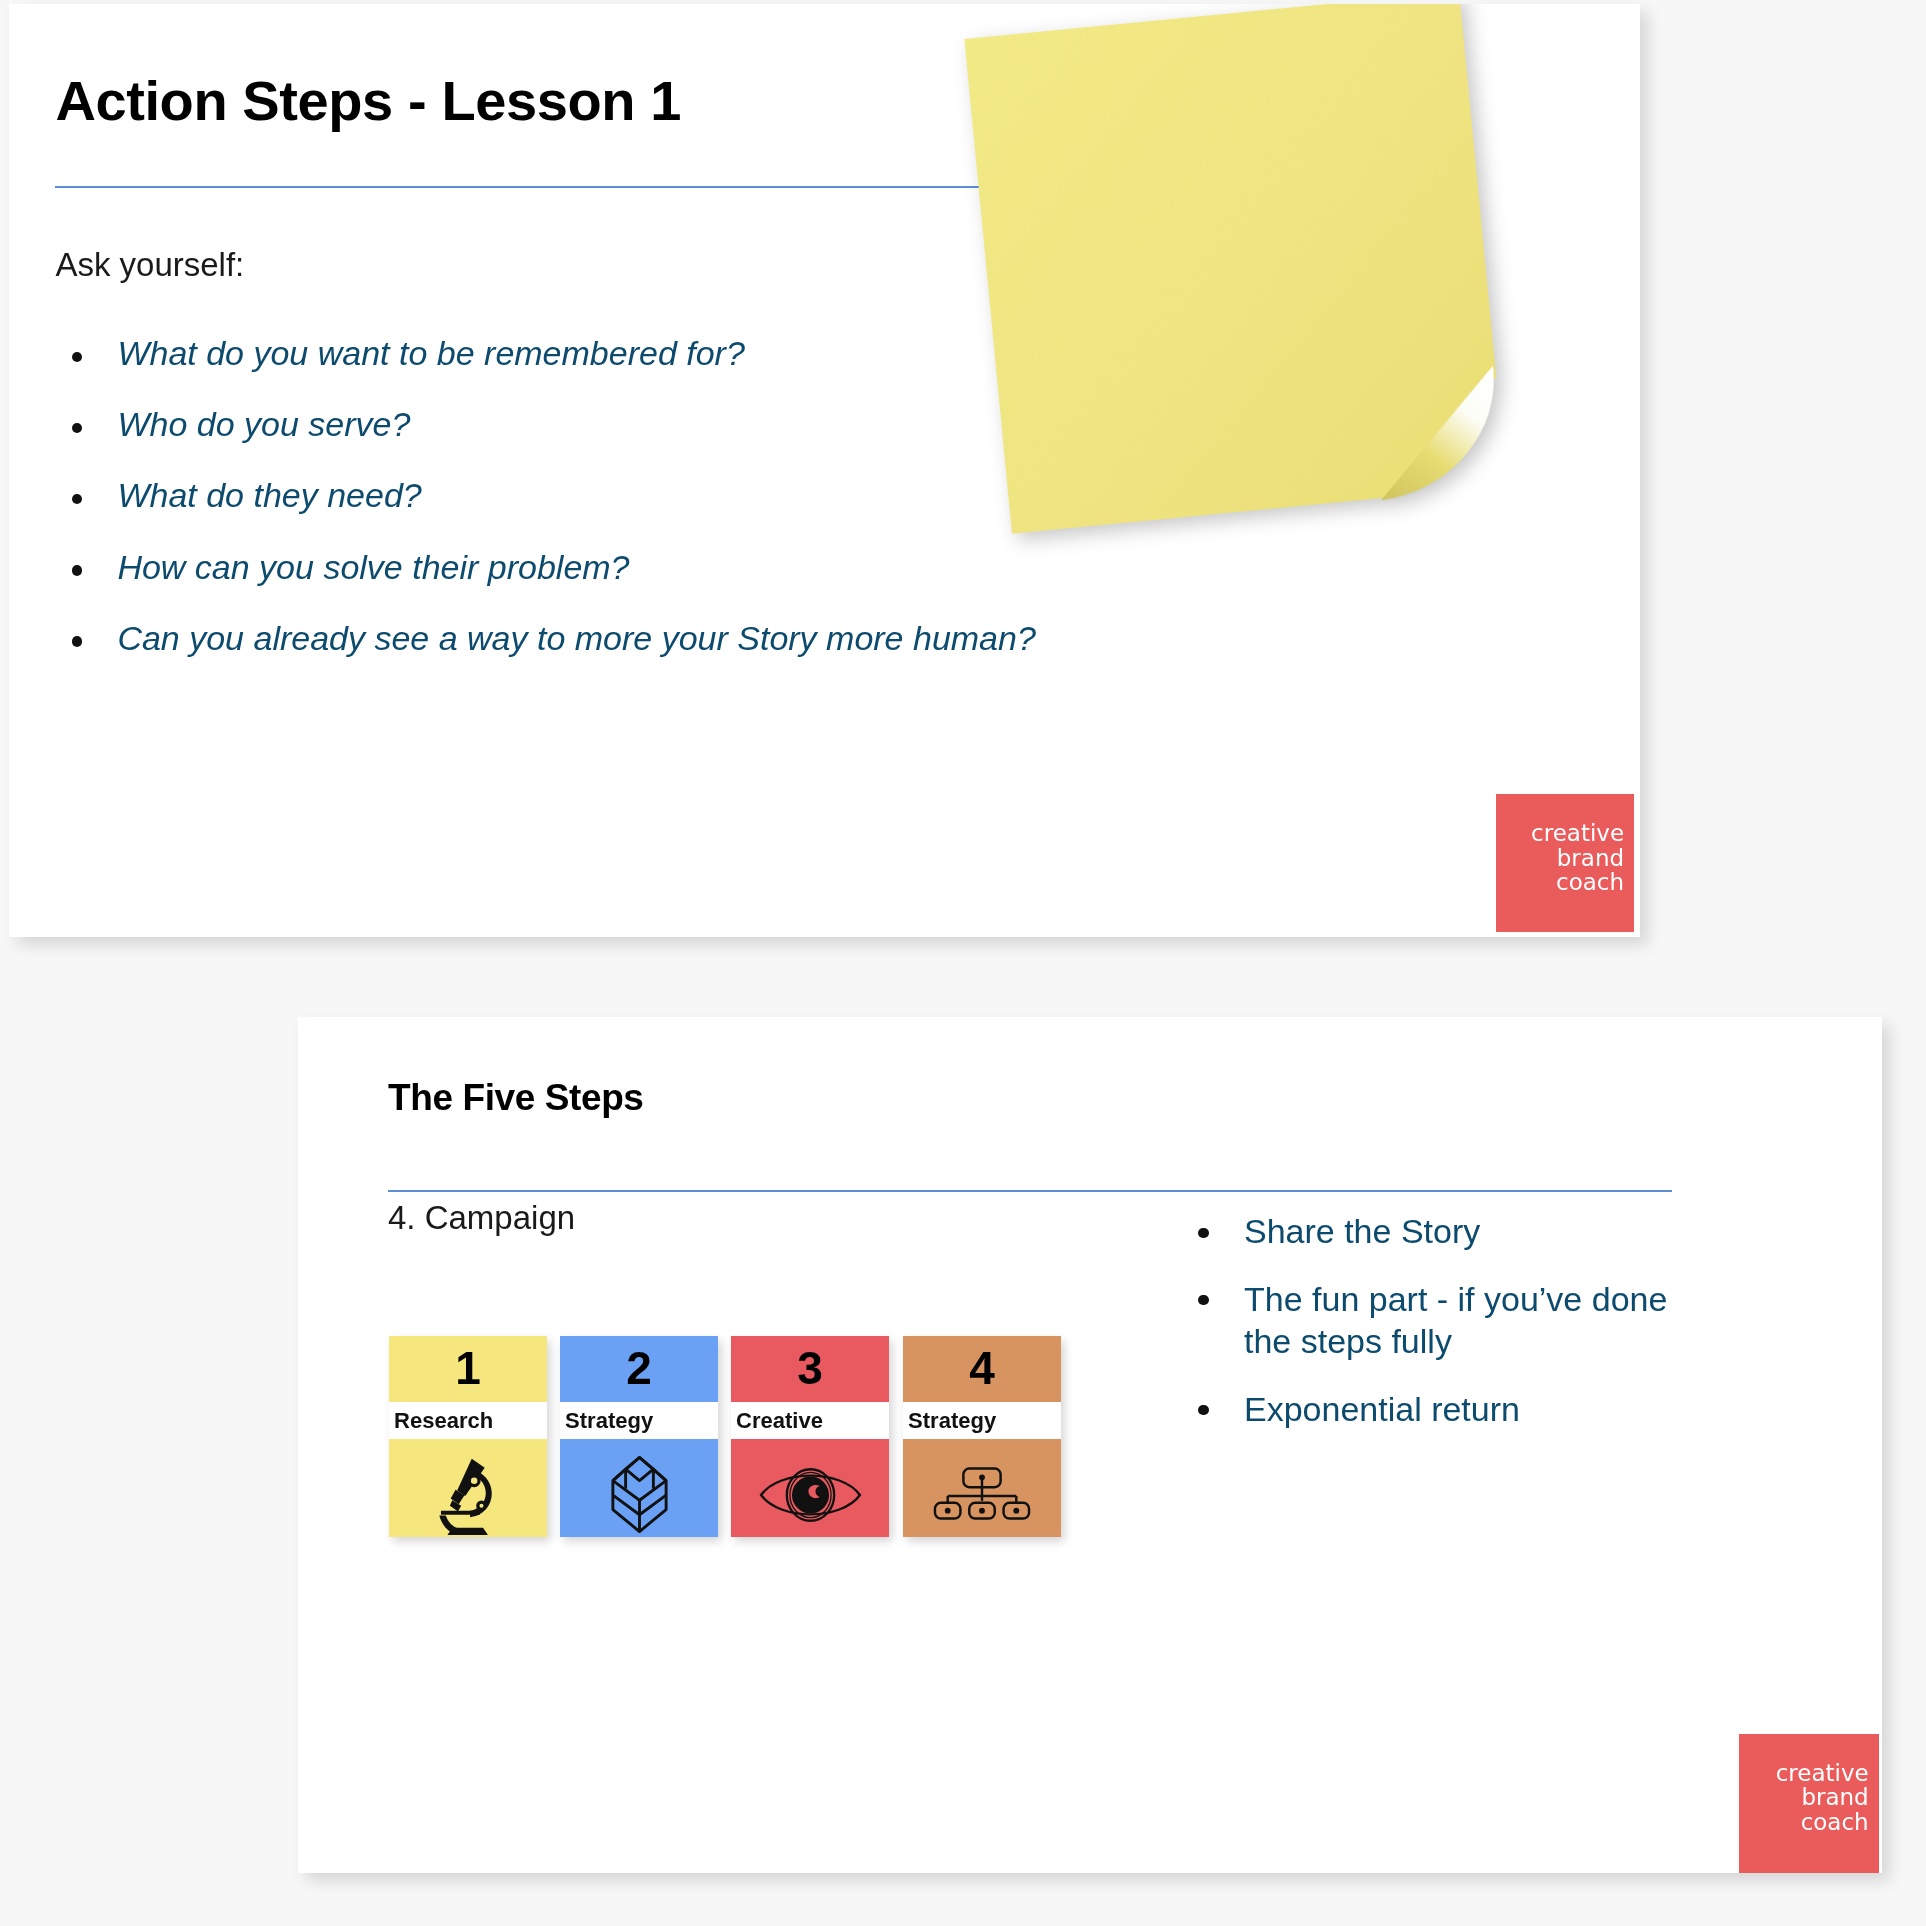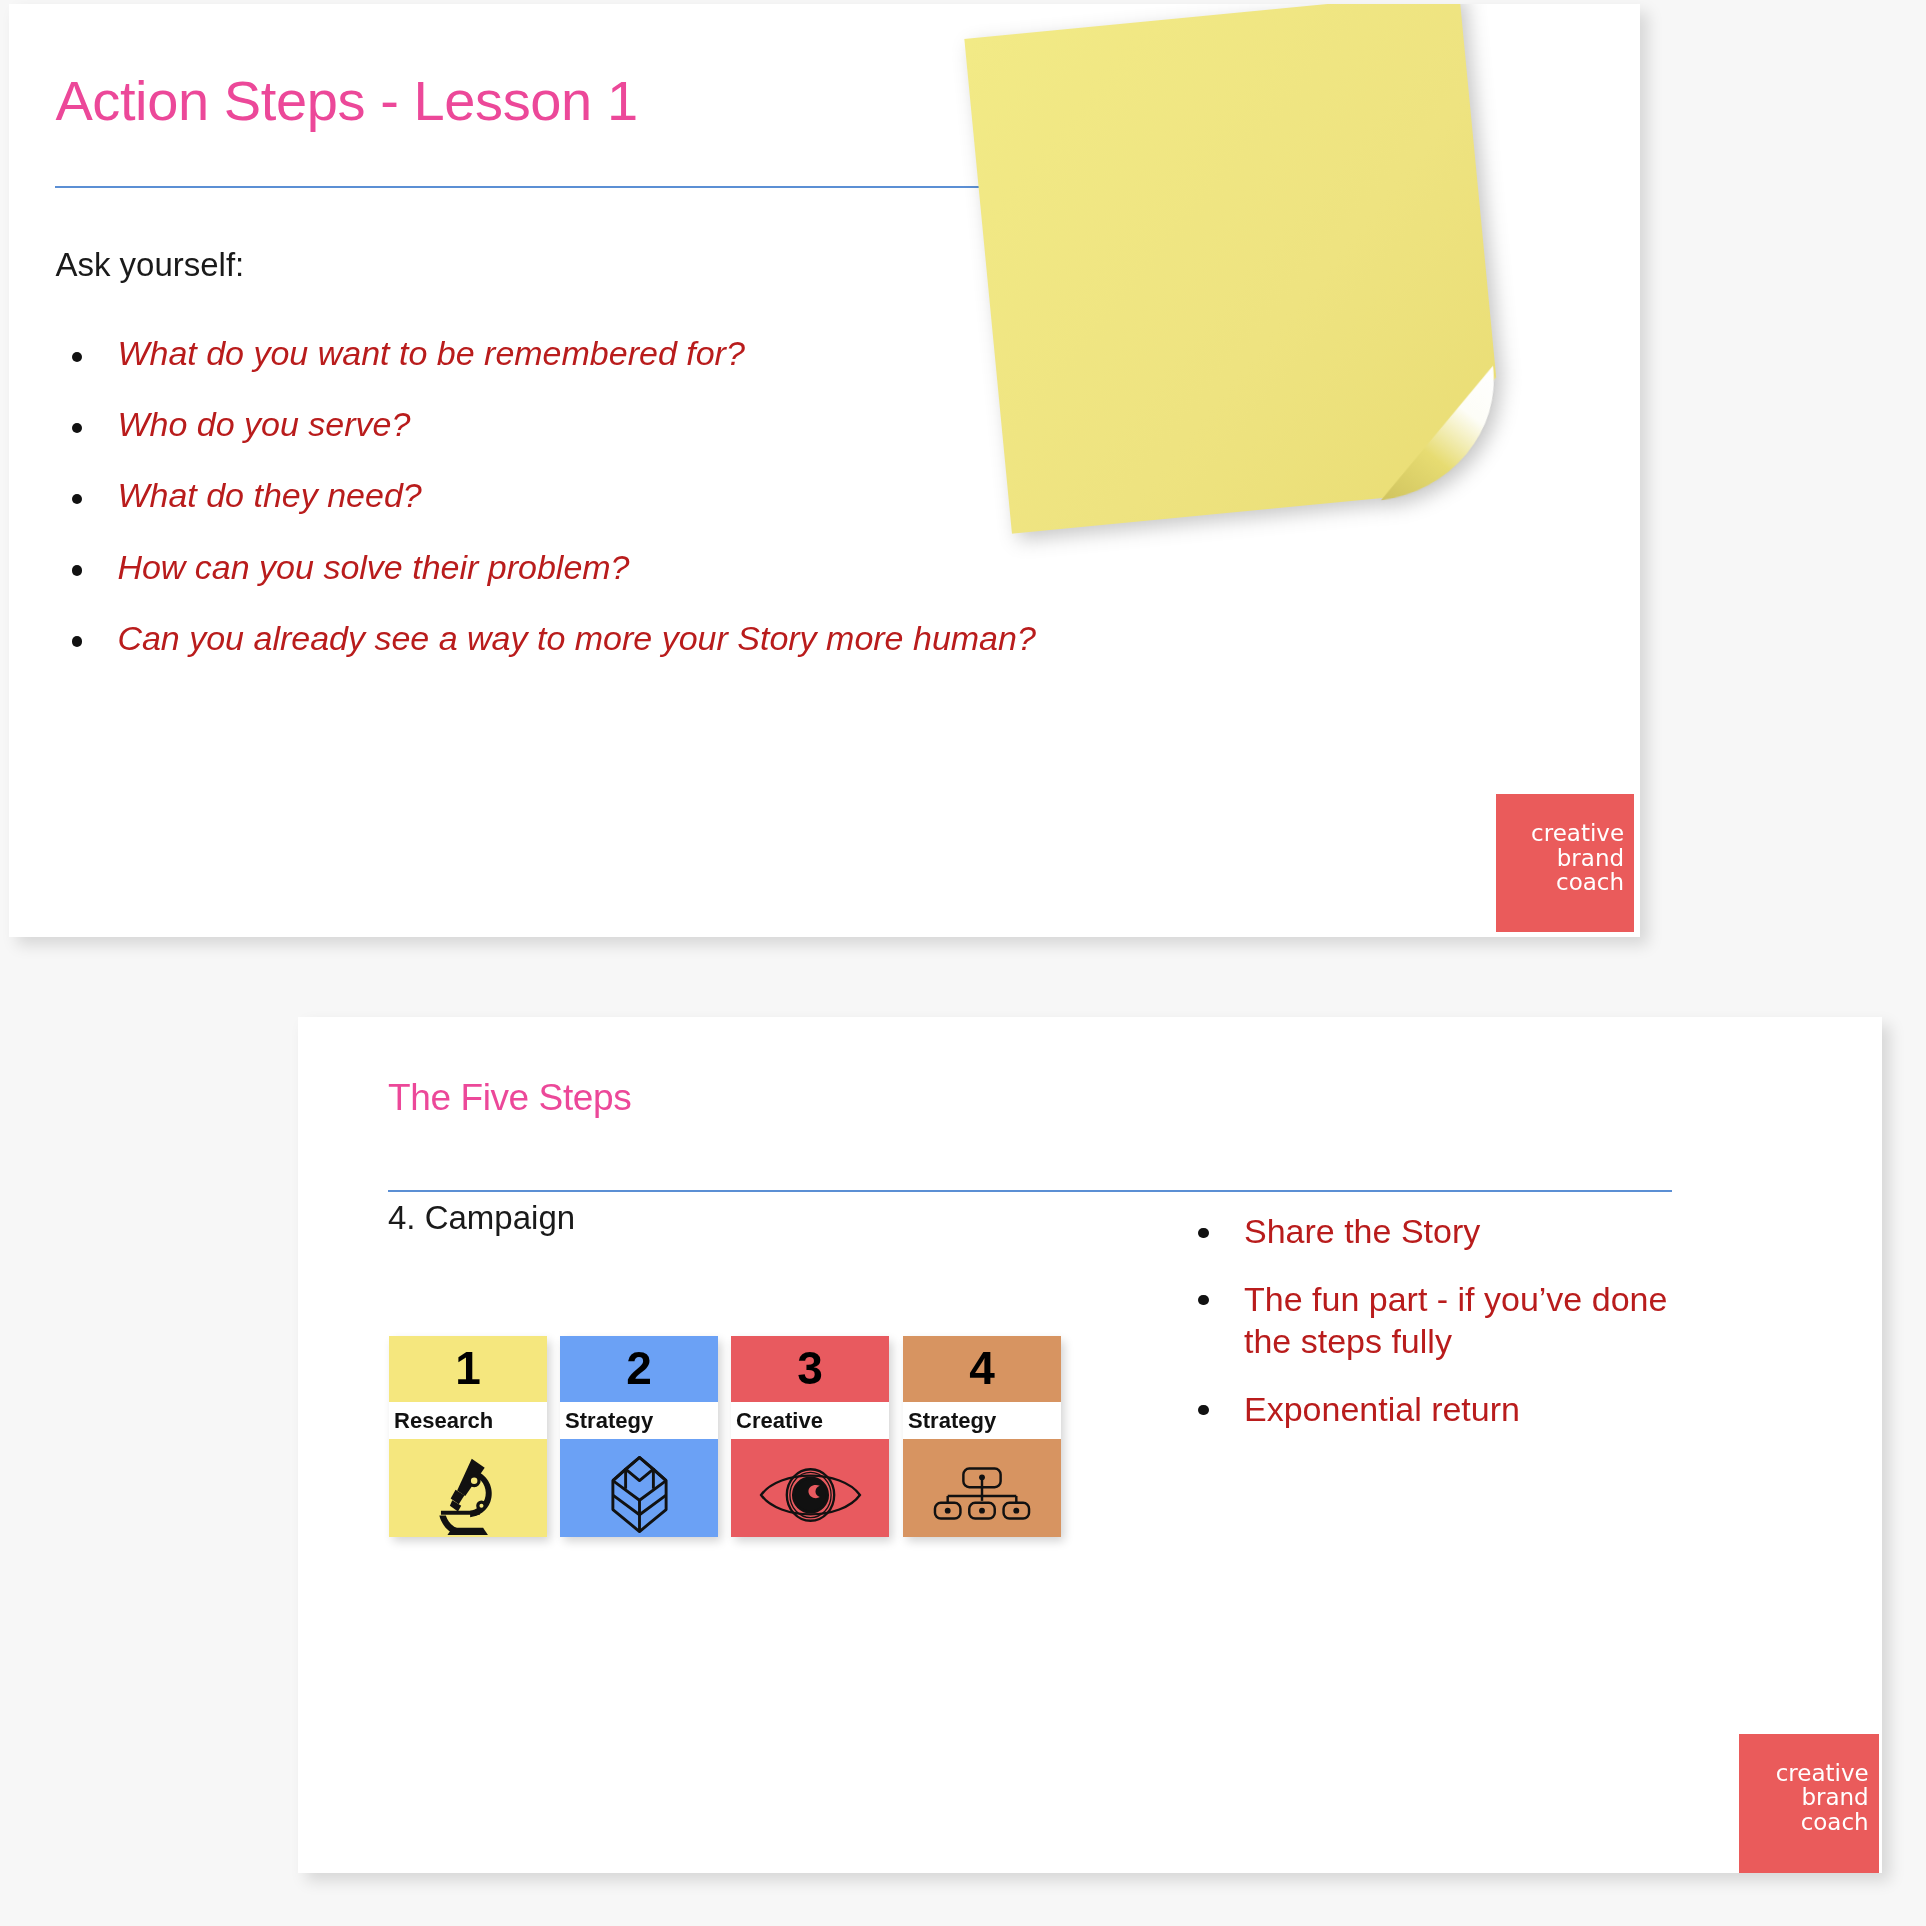--- a/index.html
+++ b/index.html
@@ -18,22 +18,22 @@
     box-shadow: 7.7px 7.7px 14.6px rgba(0,0,0,.13);
     overflow:hidden;
   }
 
   
   #slide1{ left:9.4px; top:4.3px; width:1631px; height:933px; }
   #slide2{ left:298px; top:1017px; width:1584px; height:856px; }
 
   .slide-title{
     position:absolute;
-    font-weight:normal;
-    color:#ec4899;
+    font-weight:bold;
+    color:#000000;
     font-family:"Liberation Sans", sans-serif;
     letter-spacing:-0.4px;
     white-space:nowrap;
   }
   #slide1 .slide-title{ left:46px; top:64px; font-size:56px; }
   #slide2 .slide-title{ left:90px; top:60px; font-size:37px; }
 
   .rule{
     position:absolute;
     height:2.1px;
@@ -51,21 +51,21 @@
   #slide1 .lead{ left:46px; top:242px; }
 
   ul.bullets{
     position:absolute;
     margin:0; padding:0;
     list-style:none;
   }
   ul.bullets > li{
     position:relative;
     padding-left:62px;
-    color:#b91c1c;
+    color:#0c4a6e;
   }
   ul.bullets > li::before{
     content:"";
     position:absolute;
     left:16.3px;
     top:.52em;
     width:10.3px;height:10.3px;
     border-radius:50%;
     background:#111;
   }

